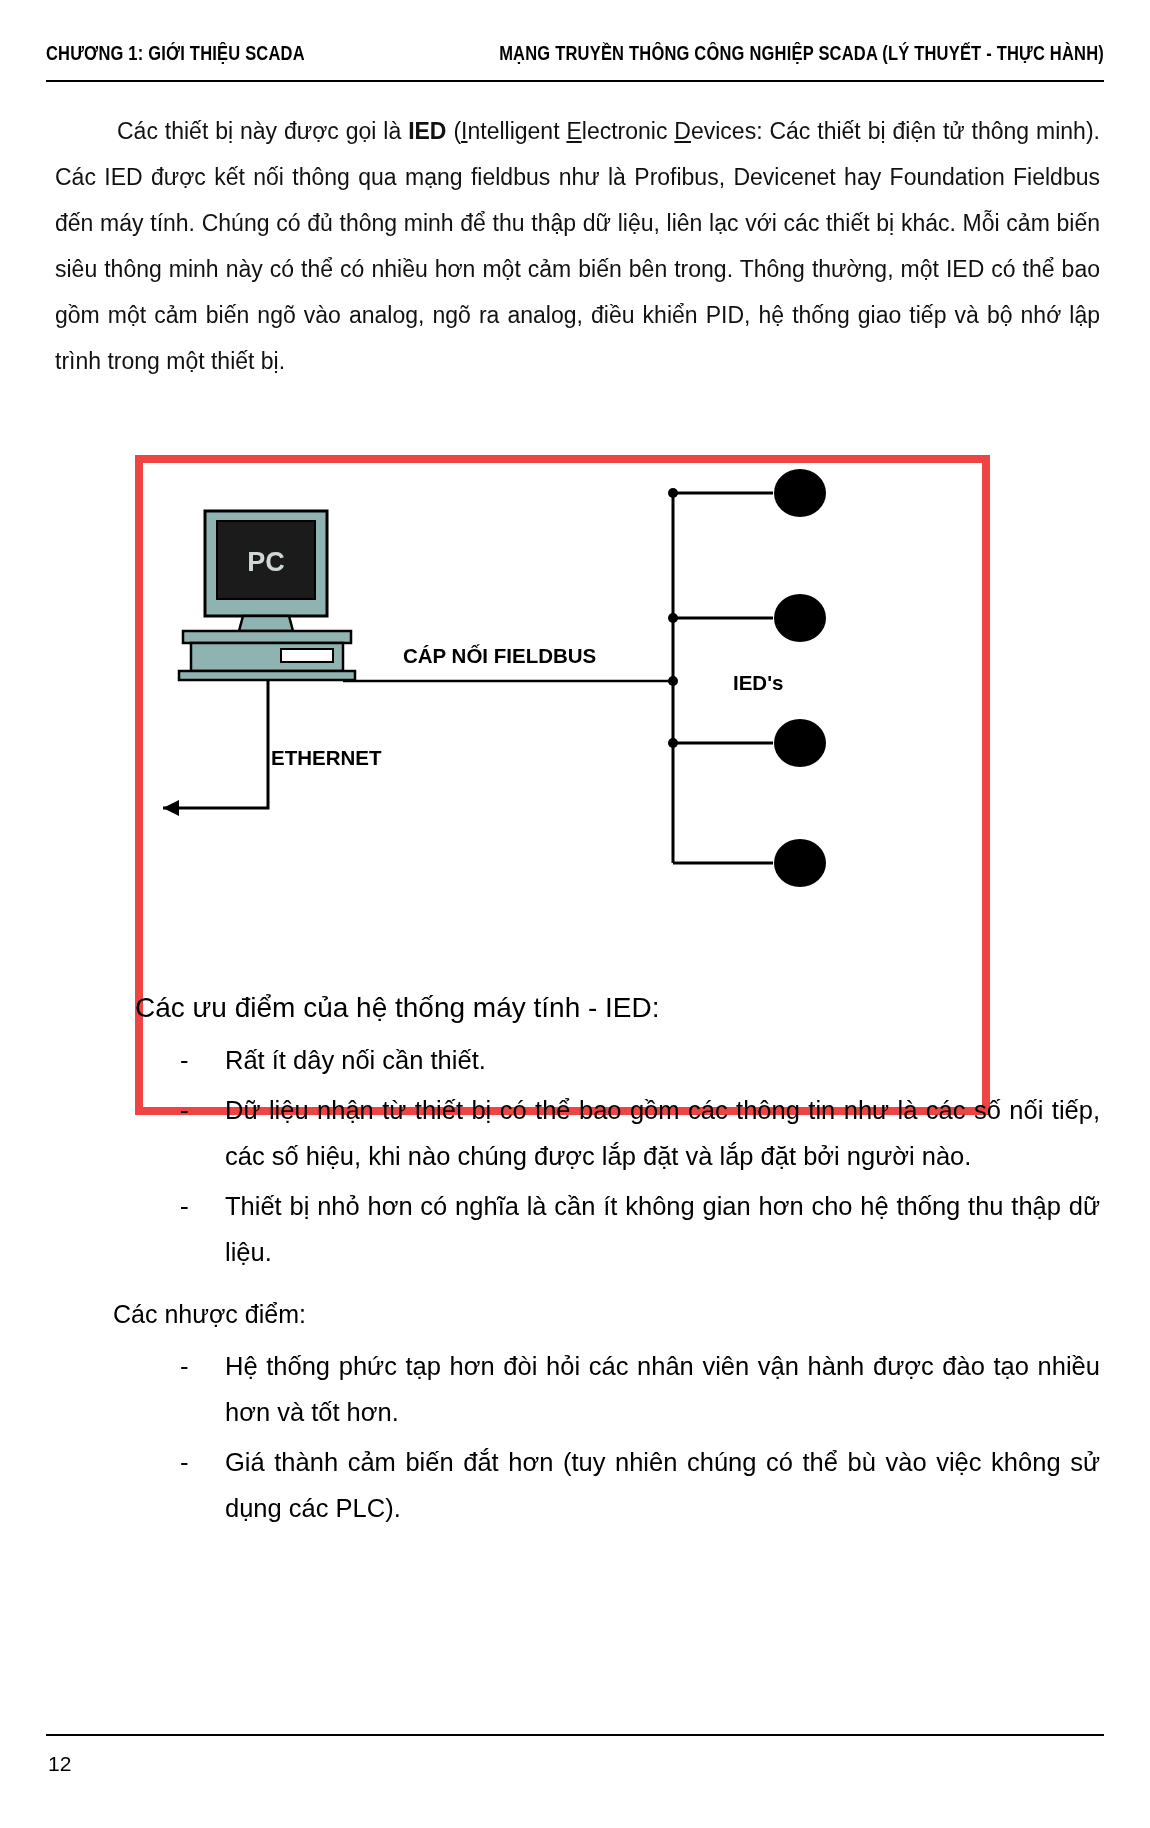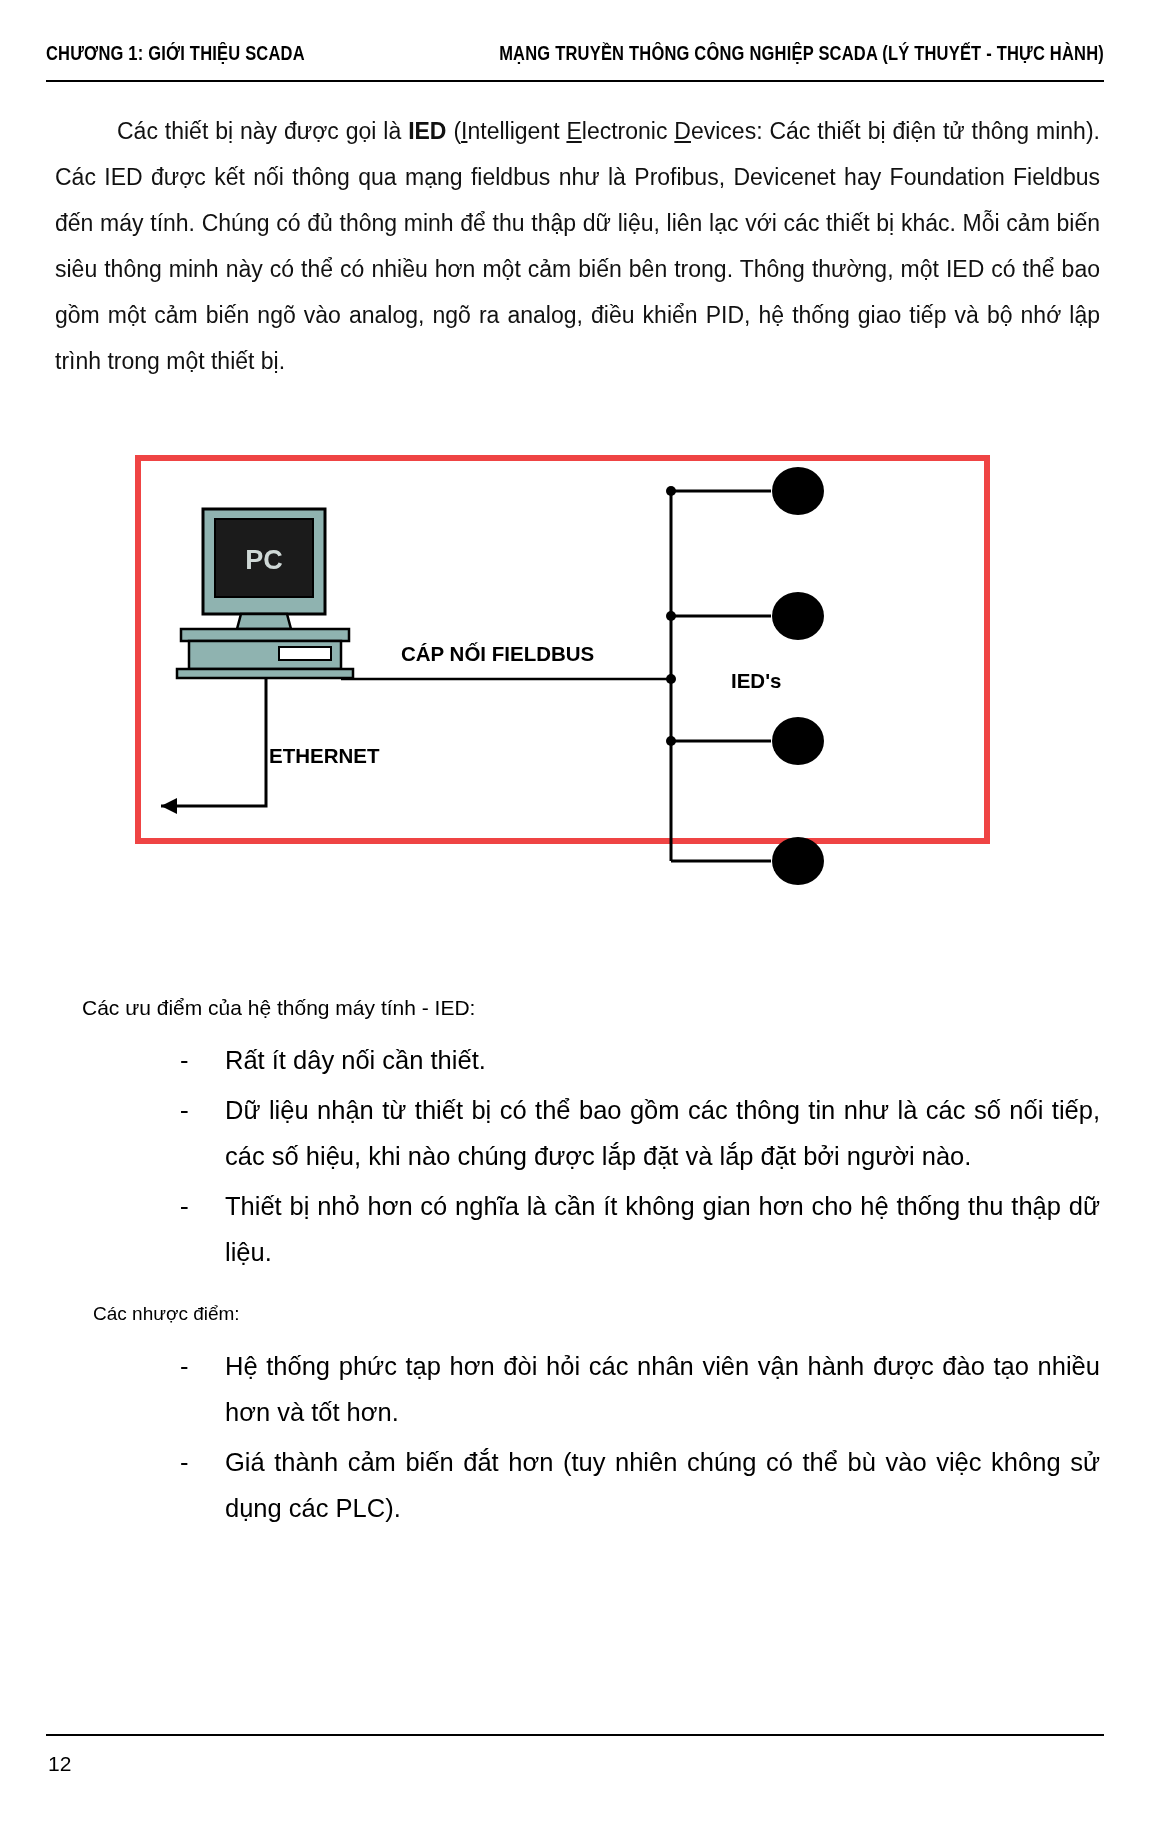--- a/index.html
+++ b/index.html
@@ -71,38 +71,38 @@
   p.para .indent { display: inline-block; width: 62px; }
   .b { font-weight: bold; }
   .u { text-decoration: underline; }
 
   
   .figure {
     position: absolute;
     top: 455px;
     left: 135px;
     width: 855px;
-    height: 389px;
-    border: 6px solid #ef4444;
+    height: 660px;
+    border: 8px solid #ef4444;
     box-sizing: border-box;
     background: #fff;
   }
   .fig-svg { display: block; }
 
   
   .content2 {
     position: absolute;
     top: 985px;
     left: 55px;
     width: 1045px;
   }
   .lead {
-    font-size: 21px;
-    line-height: 46px;
-    margin: 0 0 6px 27px;
+    font-size: 28px;
+    line-height: 46px;
+    margin: 0 0 6px 80px;
   }
   ul.dashlist {
     list-style: none;
     margin: 0;
     padding: 0;
   }
   ul.dashlist li {
     position: relative;
     font-size: 25.5px;
     line-height: 46px;
@@ -110,23 +110,23 @@
     padding-left: 170px;
     text-align: justify;
     text-justify: inter-word;
   }
   ul.dashlist li .dash {
     position: absolute;
     left: 125px;
     top: 0;
   }
   .lead2 {
-    font-size: 19px;
-    line-height: 46px;
-    margin: 16px 0 6px 38px;
+    font-size: 25px;
+    line-height: 46px;
+    margin: 16px 0 6px 58px;
   }
   
   .footer-rule {
     position: absolute;
     bottom: 92px;
     left: 46px;
     right: 46px;
     height: 2px;
     background: #000;
   }

